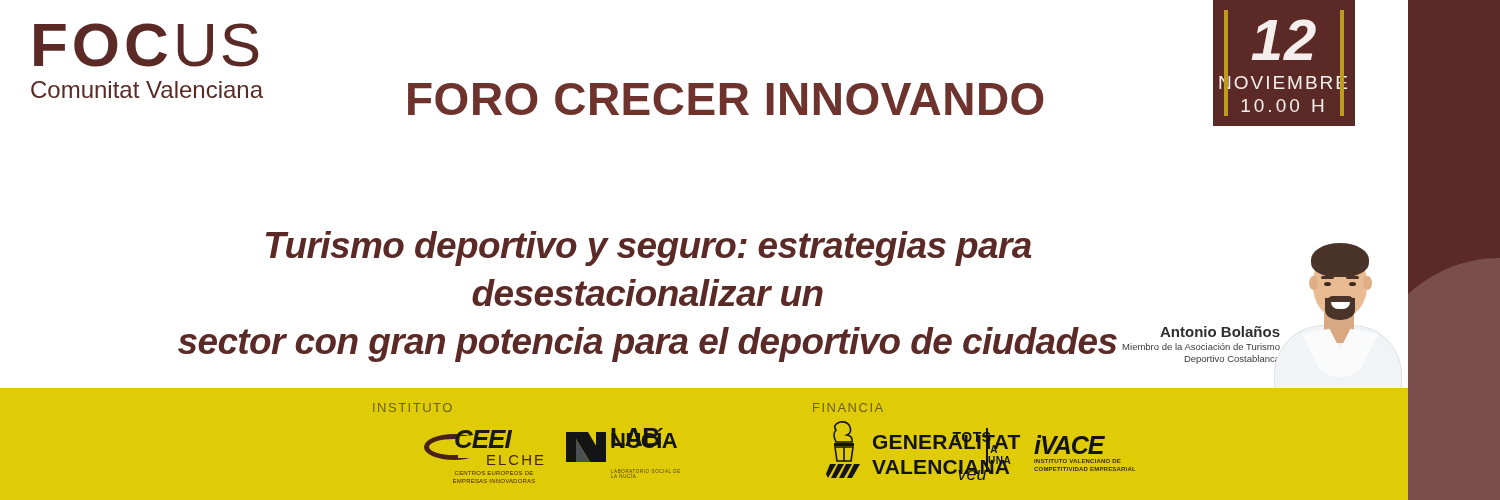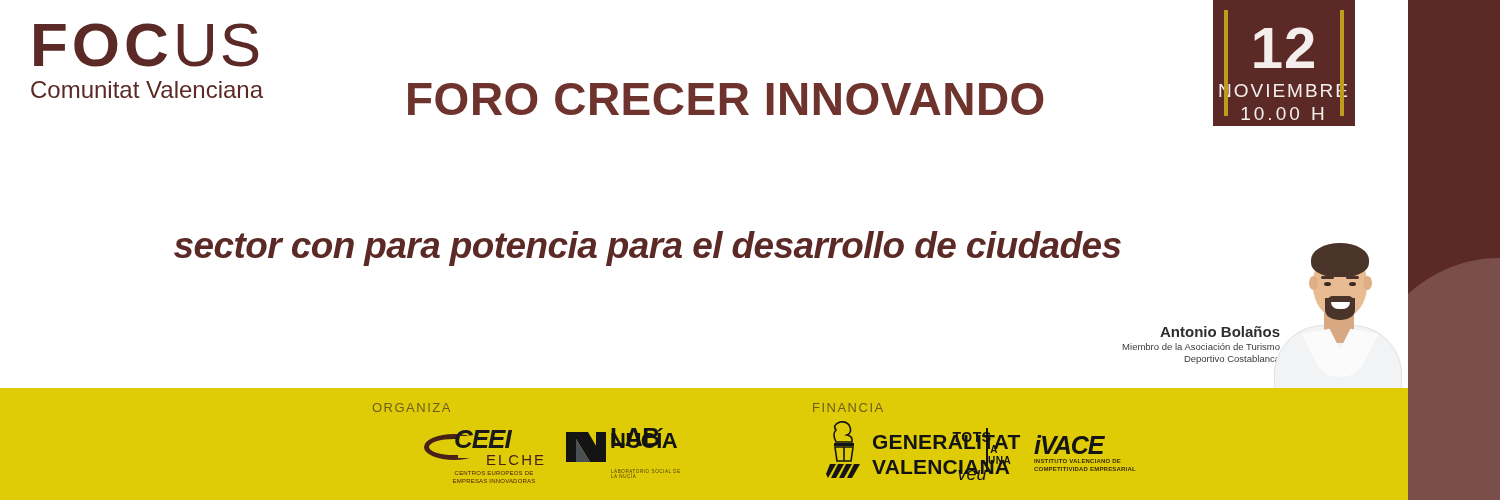--- a/index.html
+++ b/index.html
@@ -97,25 +97,26 @@
   .date-bar {
     position: absolute;
     top: 10px;
     width: 4px;
     height: 106px;
     background: #BF9B1E;
   }
   .date-bar-left  { left: 11px; }
   .date-bar-right { right: 11px; }
   .date-day {
-    margin-top: 16px;
+    margin-top: 8px;
     font-size: 58px;
     line-height: 64px;
     font-weight: bold;
     letter-spacing: 1px;
+    font-style: italic;
   }
   .date-month {
     font-size: 19px;
     line-height: 22px;
     letter-spacing: 2px;
   }
   .date-time {
     font-size: 19px;
     line-height: 24px;
     letter-spacing: 3px;
@@ -498,21 +499,22 @@
 
   <div class="date-badge">
     <div class="date-bar date-bar-left"></div>
     <div class="date-bar date-bar-right"></div>
     <div class="date-day">12</div>
     <div class="date-month">NOVIEMBRE</div>
     <div class="date-time">10.00 H</div>
   </div>
 
   <div class="main-title">
-    <span class="tline">sector con para potencia para el desarrollo de ciudades</span>
+    <span class="tline">Turismo deportivo y seguro: estrategias para desestacionalizar un</span>
+    <span class="tline">sector con gran potencia para el deportivo de ciudades</span>
   </div>
 
   <div class="speaker">
     <div class="speaker-name">Antonio Bolaños</div>
     <div class="speaker-role">Miembro de la Asociación de Turismo</div>
     <div class="speaker-role">Deportivo Costablanca</div>
   </div>
 
   <div class="photo">
     <div class="ph-shirt"></div>
@@ -527,21 +529,21 @@
     <div class="ph-brow-r"></div>
     <div class="ph-eye-l"></div>
     <div class="ph-eye-r"></div>
     <div class="ph-beard"></div>
     <div class="ph-mouth"></div>
     <div class="ph-stache"></div>
   </div>
 
   <div class="footer">
 
-    <div class="foot-label label-organiza">ORGANIZA</div>
+    <div class="foot-label label-organiza">INSTITUTO</div>
     <div class="foot-label label-financia">FINANCIA</div>
 
     <div class="ceei">
       <div class="ceei-ring"></div>
       <div class="ceei-ring-cut"></div>
       <div class="ceei-name">CEEI</div>
       <div class="ceei-city">ELCHE</div>
       <div class="ceei-tag">CENTROS EUROPEOS DE EMPRESAS INNOVADORAS</div>
     </div>
 

